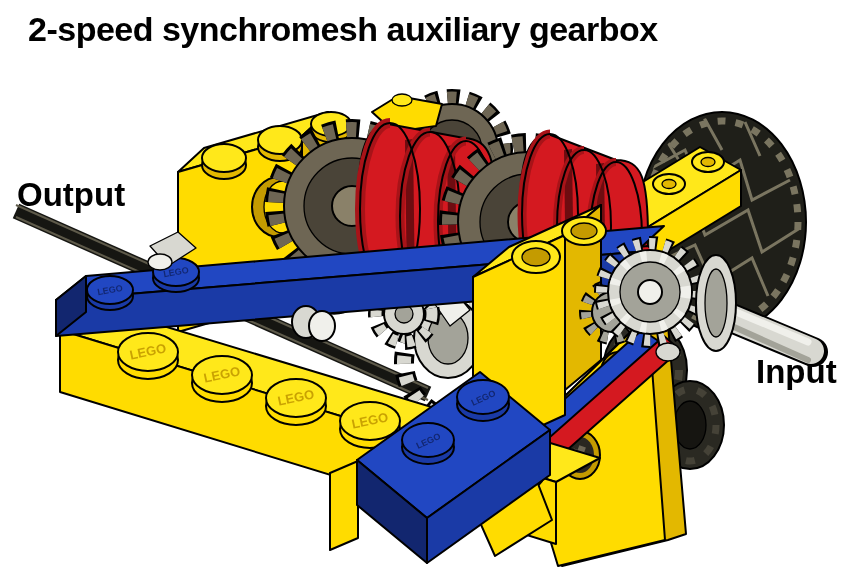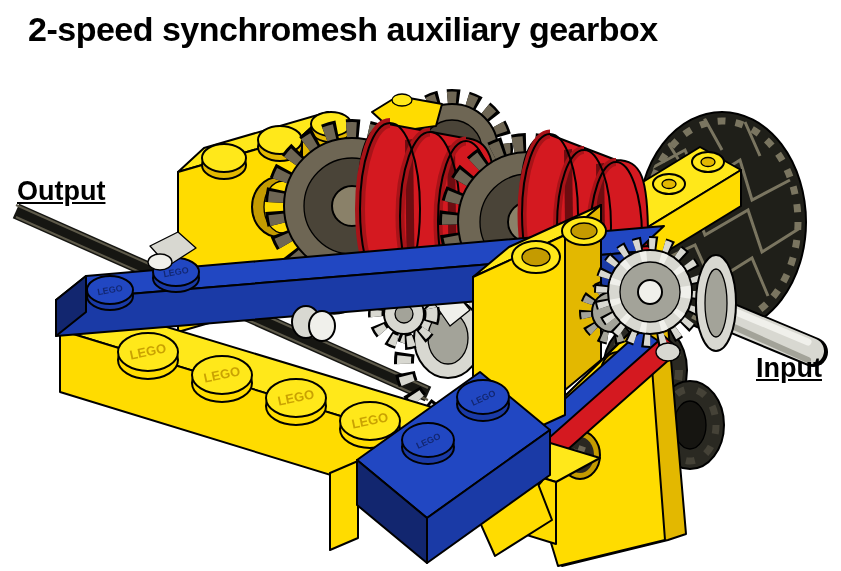--- a/index.html
+++ b/index.html
@@ -1,19 +1,19 @@
 <!DOCTYPE html>
 <html style="--background: #FFFFFF; --text: #000000; --outline: #000000; --yellow-top: #FFE81A; --yellow-front: #FFDC00; --yellow-side: #E3B800; --yellow-dark: #C49B00; --blue-top: #2147C2; --blue-front: #1A3AA6; --blue-side: #12266F; --red-bright: #D41920; --red-mid: #A81318; --red-dark: #6E0C10; --gear-light: #8A8169; --gear-mid: #6E6654; --gear-dark: #4A4438; --tire-dark: #1F1F19; --tire-tread: #7A7560; --gray-light: #D8D8D1; --gray-hi: #F0F0EB; --gray-sh: #A3A399; --axle-black: #161612; --axle-highlight: #5E5A4A; --hub-dark: #2A2922; --hub-inner: #161511;"><head>
 <meta charset="utf-8">
 <style>
   html,body{margin:0;padding:0;}
   body{background:#fff;font-family:"Liberation Sans",sans-serif;}
   .stage{position:relative;width:841px;height:571px;background:var(--background,#fff);overflow:hidden;}
   .title{position:absolute;left:28px;top:10px;font-size:34px;font-weight:700;color:var(--text,#000);letter-spacing:-0.5px;white-space:nowrap;}
-  .lbl{position:absolute;font-size:27px;font-weight:700;color:var(--text,#000);white-space:nowrap;text-decoration:underline;}
+  .lbl{position:absolute;font-size:33px;font-weight:700;color:var(--text,#000);white-space:nowrap;}
   .lbl-output{left:17px;top:176px;}
   .lbl-input{left:756px;top:353px;}
   svg{position:absolute;left:0;top:0;}
   .ol{stroke:var(--outline);stroke-width:2;stroke-linejoin:round;}
   .ol1{stroke:var(--outline);stroke-width:1.3;stroke-linejoin:round;}
   .nf{fill:none;}
   .f-yt{fill:var(--yellow-top);} .f-yf{fill:var(--yellow-front);} .f-ys{fill:var(--yellow-side);} .f-yd{fill:var(--yellow-dark);}
   .f-bt{fill:var(--blue-top);} .f-bf{fill:var(--blue-front);} .f-bs{fill:var(--blue-side);}
   .f-rb{fill:var(--red-bright);} .f-rm{fill:var(--red-mid);} .f-rd{fill:var(--red-dark);}
   .f-gm{fill:var(--gear-mid);} .f-gd{fill:var(--gear-dark);} .f-gl{fill:var(--gear-light);}

